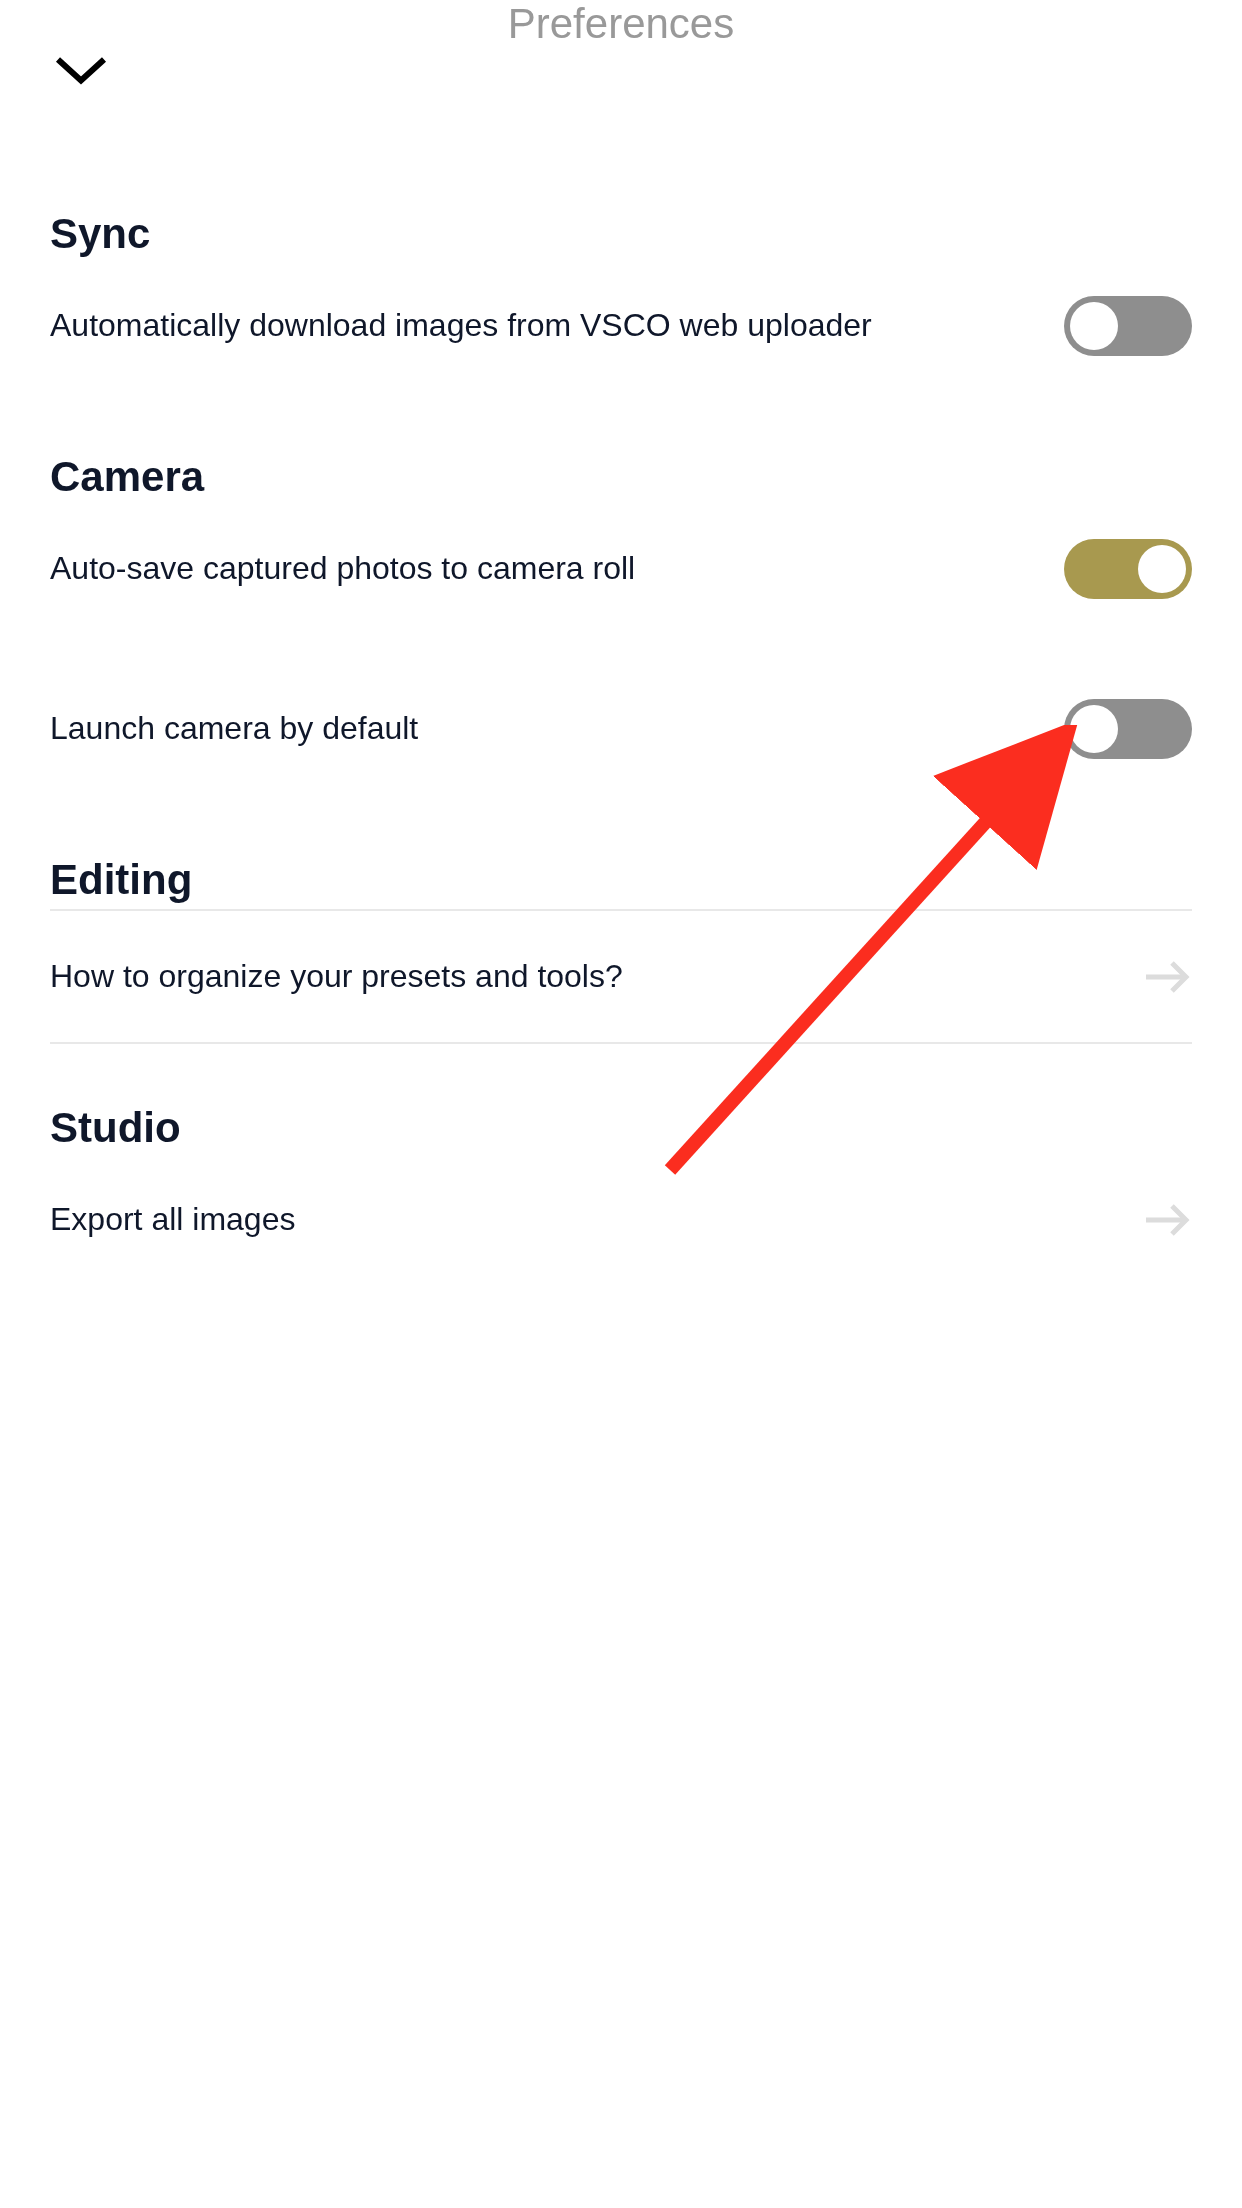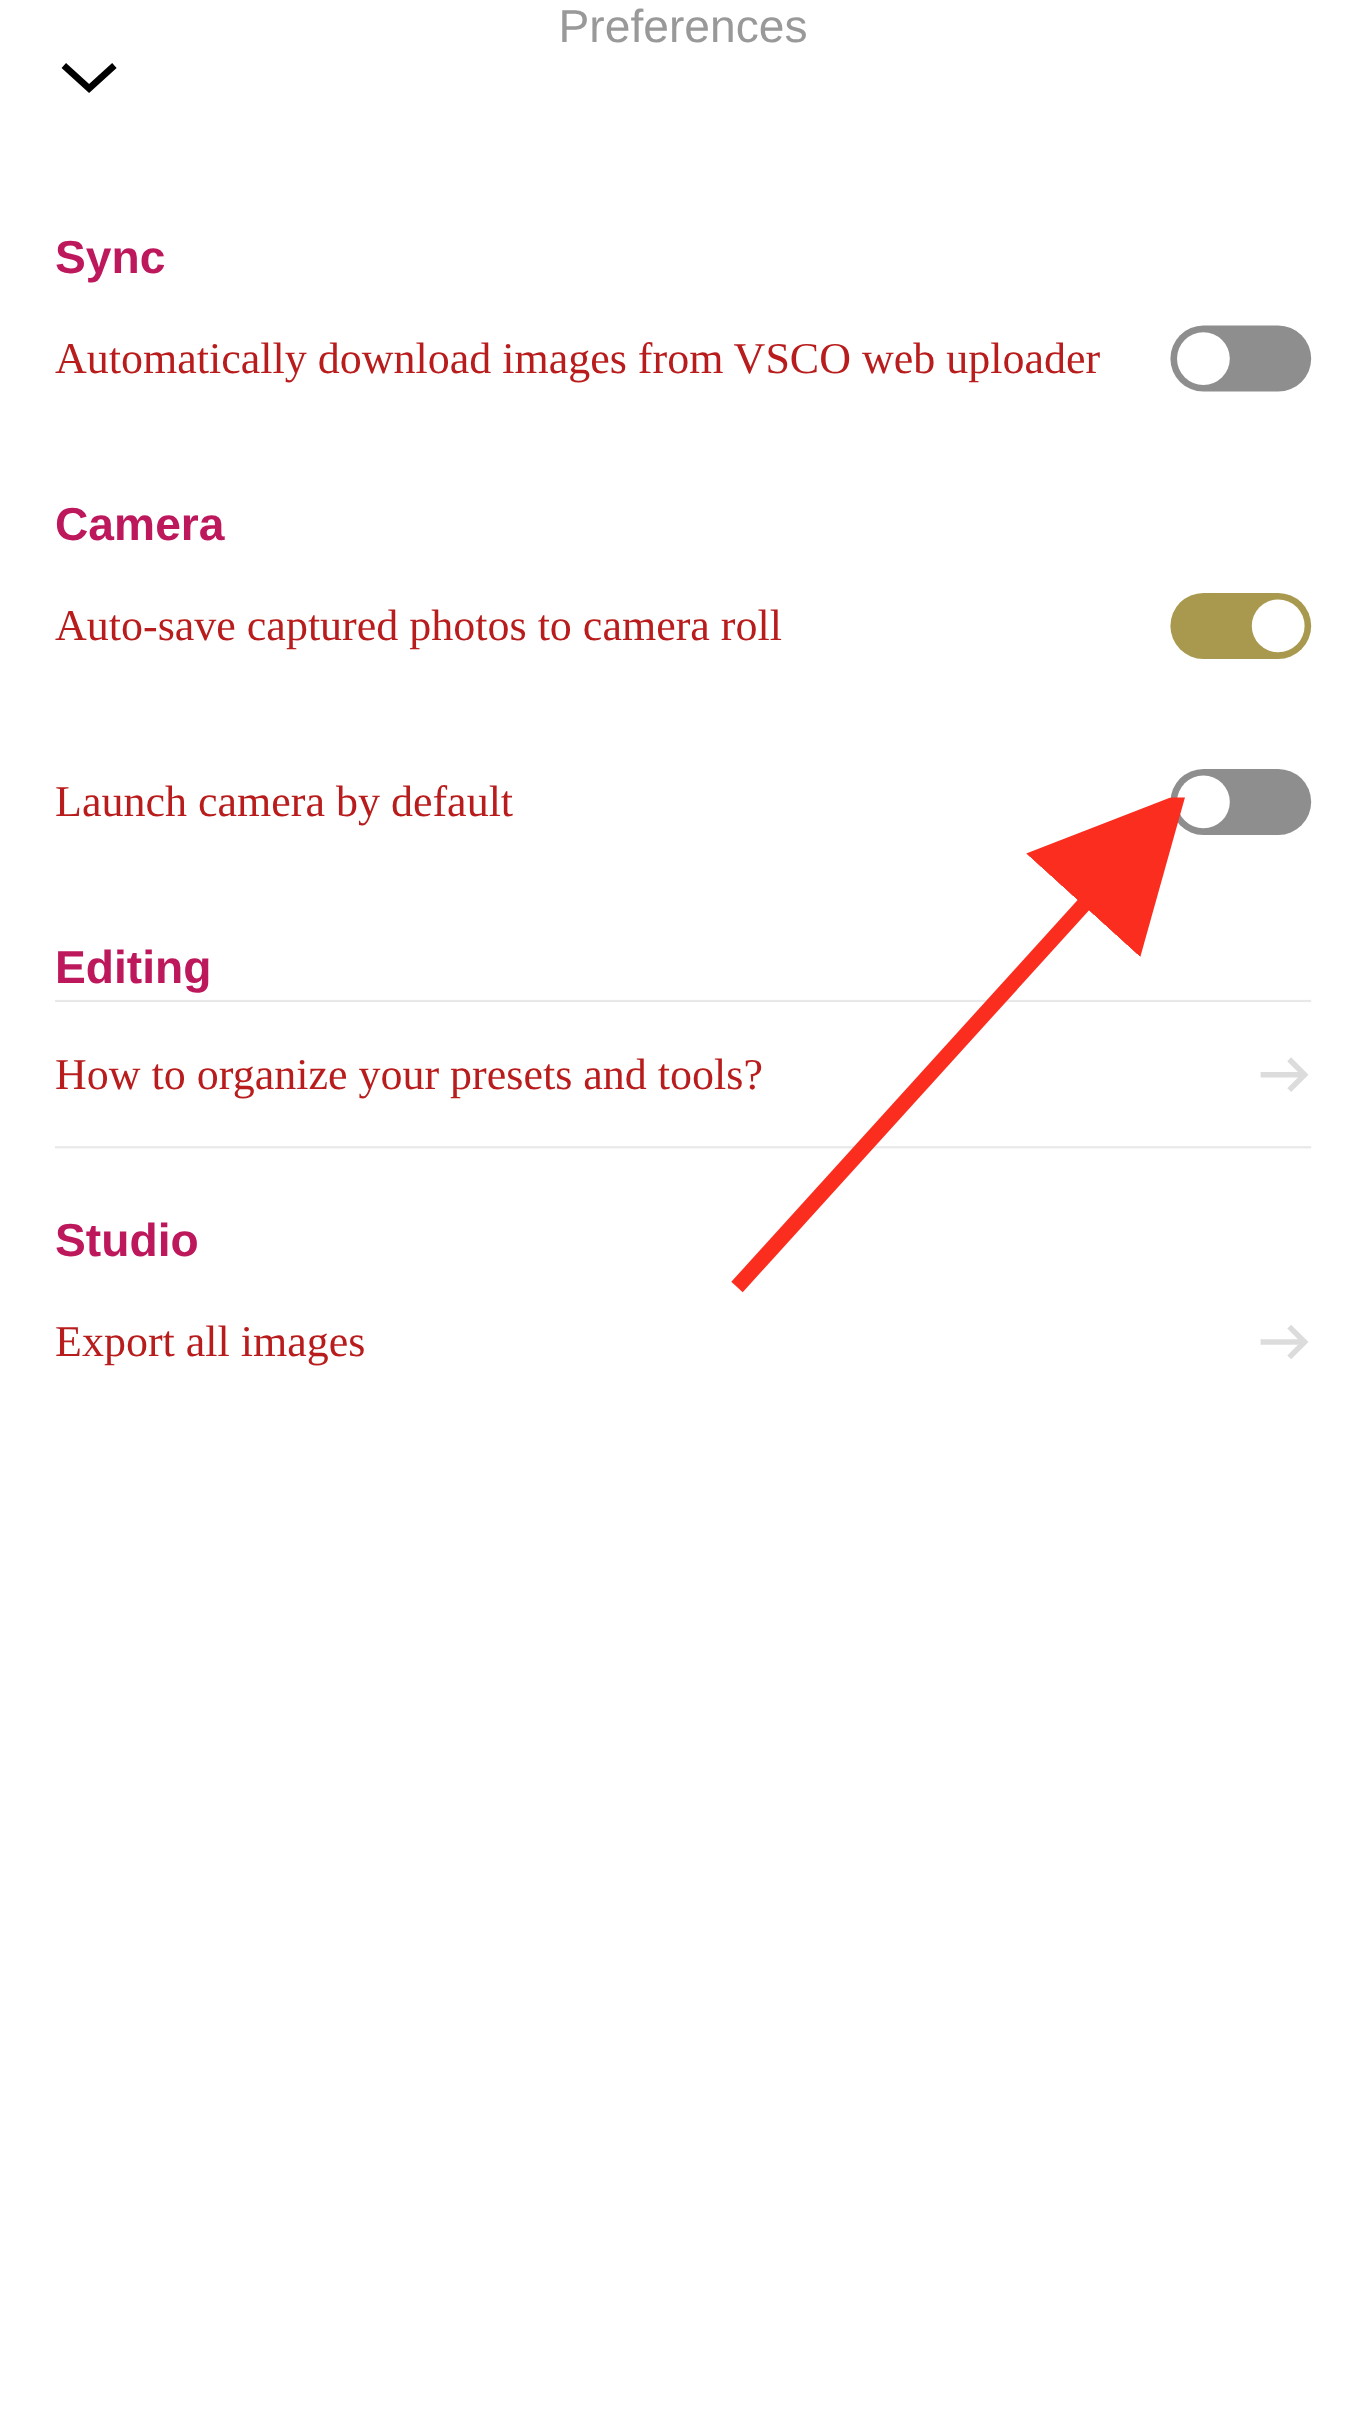--- a/index.html
+++ b/index.html
@@ -41,45 +41,44 @@
       font-size: 42px;
       color: #999999;
       font-weight: 400;
     }
     .content {
       padding: 0 50px;
     }
     .section-title {
       font-size: 42px;
       font-weight: 600;
-      color: #be185d;
+      color: #0f172a;
       margin-top: 60px;
       margin-bottom: 0;
     }
     .section-title.first {
       margin-top: 70px;
     }
     .row {
       display: flex;
       align-items: center;
       justify-content: space-between;
       min-height: 135px;
       padding: 30px 0;
     }
     .row.bordered-top {
       border-top: 2px solid #e8e8e8;
       border-bottom: 2px solid #e8e8e8;
       margin-top: 5px;
     }
     .row-label {
-      font-size: 40px;
-      color: #b91c1c;
+      font-size: 32px;
+      color: #0f172a;
       font-weight: 400;
       line-height: 1.3;
-      font-family: Liberation Serif, serif;
     }
     .toggle {
       width: 128px;
       height: 60px;
       border-radius: 30px;
       position: relative;
       cursor: pointer;
       flex-shrink: 0;
     }
     .toggle.off {

